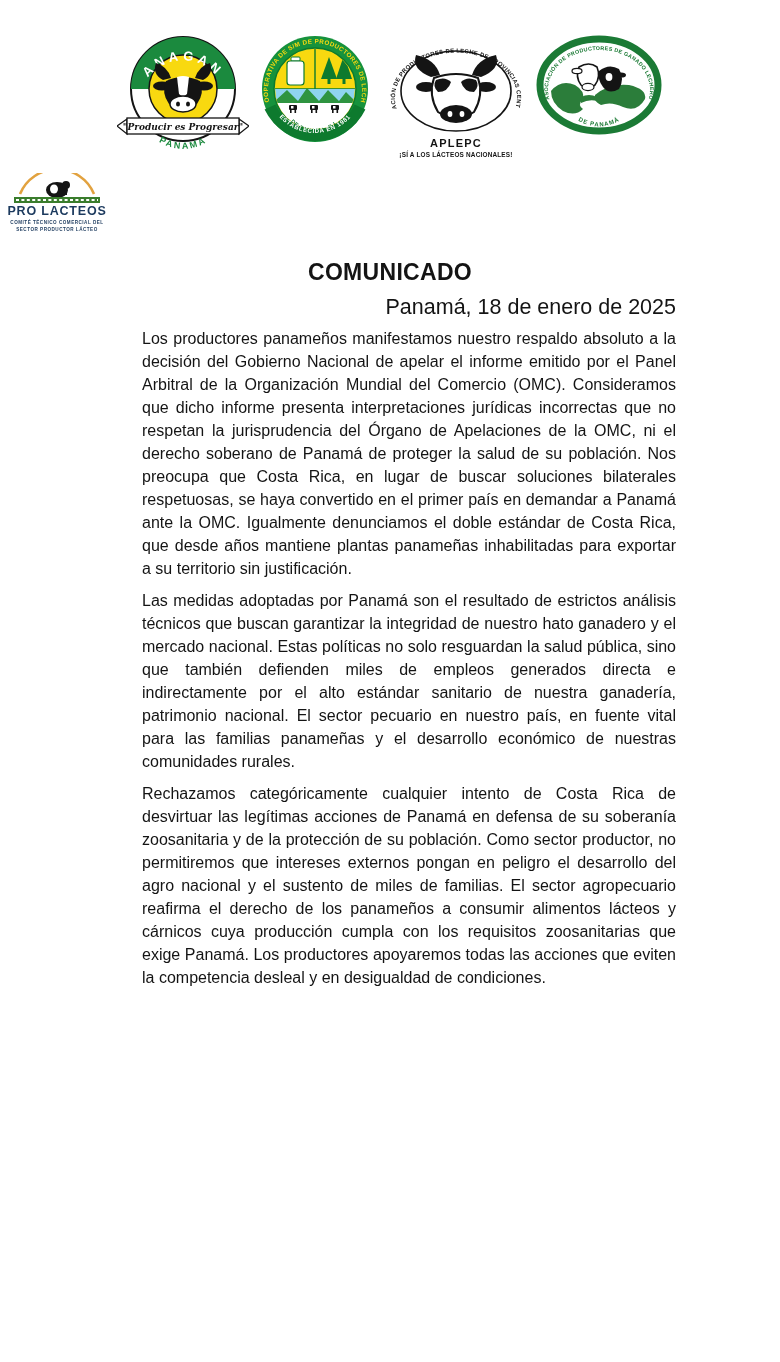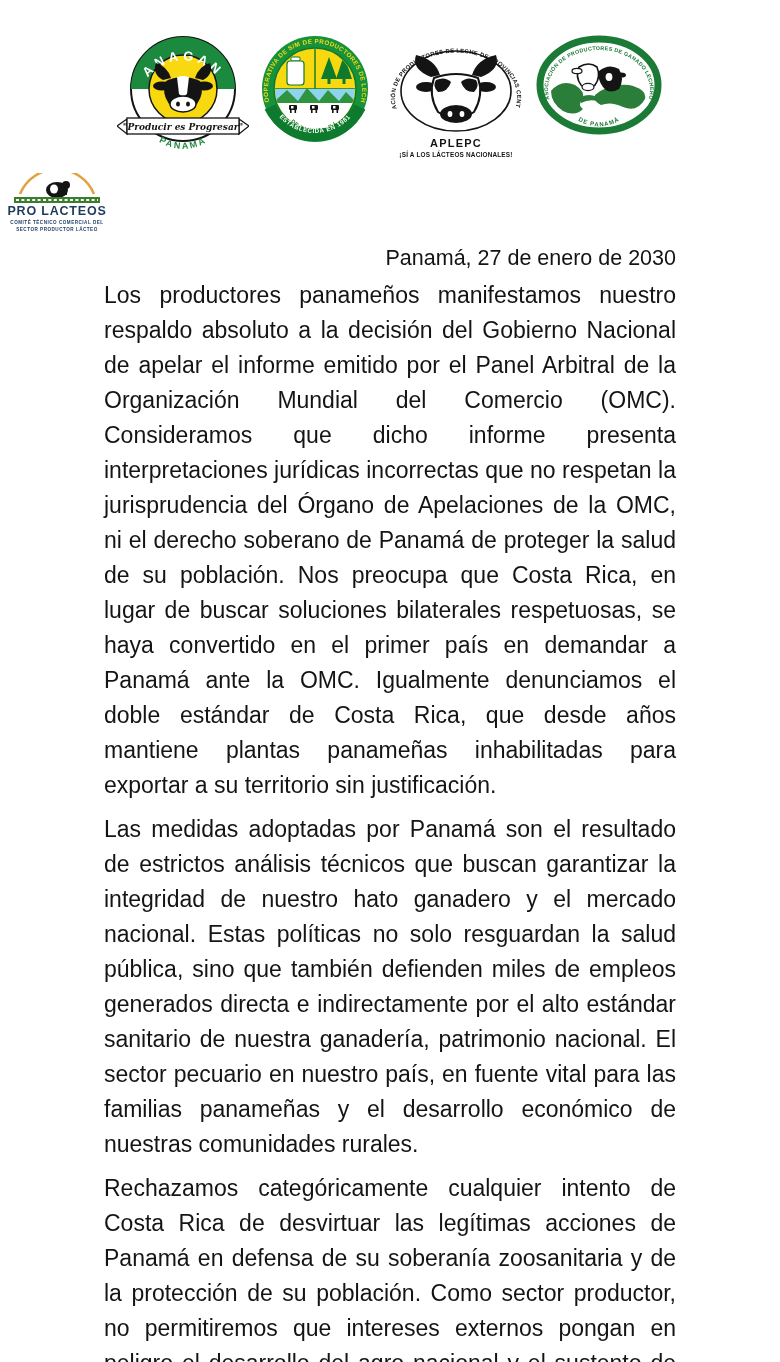--- a/index.html
+++ b/index.html
@@ -39,25 +39,26 @@
     margin-top: 22px;
     letter-spacing: 0.3px;
   }
   .doc-date {
     text-align: right;
     font-size: 21.5px;
     margin-top: 9px;
     margin-bottom: 7px;
   }
   .doc-body p {
-    font-size: 23px;
-    line-height: 35px;
+    font-size: 16px;
+    line-height: 23px;
     text-align: justify;
     text-justify: inter-word;
     margin-bottom: 9px;
+    margin-left: 38px;
   }
   svg text { font-family: "Liberation Sans", sans-serif; }
   .script-text { font-family: "DejaVu Serif", serif; font-style: italic; font-weight: bold; }
 </style>
 </head>
 <body>
 
 <div class="page">
 
   <div class="logo-row">
@@ -217,21 +218,22 @@
       </g>
       <rect x="14" y="24" width="86" height="6" fill="#3a7d2c"></rect>
       <line x1="16" y1="27" x2="98" y2="27" stroke="#ffffff" stroke-width="2" stroke-dasharray="3 2.4"></line>
       <text x="57" y="42" text-anchor="middle" font-size="12.5" font-weight="bold" fill="#1c3a5e" letter-spacing="0.8">PRO LACTEOS</text>
       <text x="57" y="51" text-anchor="middle" font-size="4.6" font-weight="bold" fill="#1c3a5e" letter-spacing="0.5">COMITÉ TÉCNICO COMERCIAL DEL</text>
       <text x="57" y="58" text-anchor="middle" font-size="4.6" font-weight="bold" fill="#1c3a5e" letter-spacing="0.5">SECTOR PRODUCTOR LÁCTEO</text>
     </svg>
   </div>
 
   <div class="content">
-    <div class="doc-date">Panamá, 27 de enero de 2030</div>
+    <h1 class="doc-title">COMUNICADO</h1>
+    <div class="doc-date">Panamá, 18 de enero de 2025</div>
     <div class="doc-body">
       <p>Los productores panameños manifestamos nuestro respaldo absoluto a la decisión del Gobierno Nacional de apelar el informe emitido por el Panel Arbitral de la Organización Mundial del Comercio (OMC). Consideramos que dicho informe presenta interpretaciones jurídicas incorrectas que no respetan la jurisprudencia del Órgano de Apelaciones de la OMC, ni el derecho soberano de Panamá de proteger la salud de su población. Nos preocupa que Costa Rica, en lugar de buscar soluciones bilaterales respetuosas, se haya convertido en el primer país en demandar a Panamá ante la OMC. Igualmente denunciamos el doble estándar de Costa Rica, que desde años mantiene plantas panameñas inhabilitadas para exportar a su territorio sin justificación.</p>
       <p>Las medidas adoptadas por Panamá son el resultado de estrictos análisis técnicos que buscan garantizar la integridad de nuestro hato ganadero y el mercado nacional. Estas políticas no solo resguardan la salud pública, sino que también defienden miles de empleos generados directa e indirectamente por el alto estándar sanitario de nuestra ganadería, patrimonio nacional. El sector pecuario en nuestro país, en fuente vital para las familias panameñas y el desarrollo económico de nuestras comunidades rurales.</p>
       <p>Rechazamos categóricamente cualquier intento de Costa Rica de desvirtuar las legítimas acciones de Panamá en defensa de su soberanía zoosanitaria y de la protección de su población. Como sector productor, no permitiremos que intereses externos pongan en peligro el desarrollo del agro nacional y el sustento de miles de familias. El sector agropecuario reafirma el derecho de los panameños a consumir alimentos lácteos y cárnicos cuya producción cumpla con los requisitos zoosanitarias que exige Panamá. Los productores apoyaremos todas las acciones que eviten la competencia desleal y en desigualdad de condiciones.</p>
     </div>
   </div>
 
 </div>
 
 </body></html>

